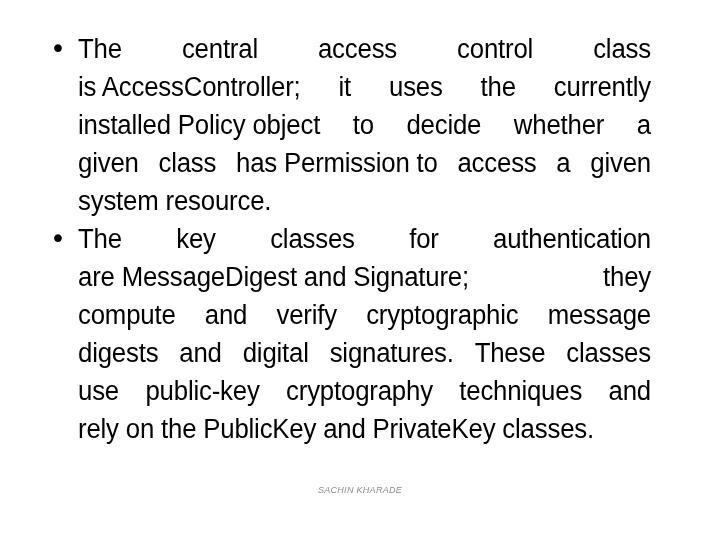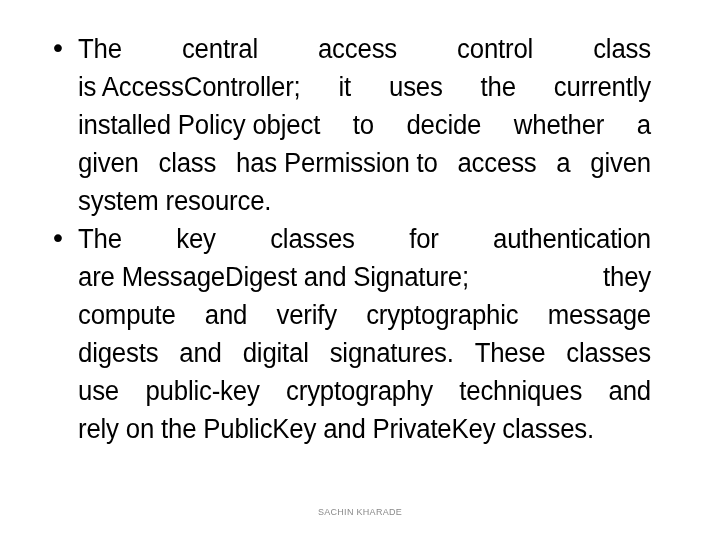--- a/index.html
+++ b/index.html
@@ -75,26 +75,27 @@
   }
 
   .bullet-text .ln.just > span {
     white-space: pre;
   }
 
   .footer-credit {
     position: absolute;
     left: 0;
     right: 0;
-    top: 507px;
+    top: 485px;
     text-align: center;
     font-size: 9px;
     letter-spacing: 0.3px;
     color: #8a8a8a;
     font-family: "Liberation Sans", sans-serif;
+    font-style: italic;
   }
 </style>
 </head>
 <body>
 
 <div class="slide">
 
   <div class="body-block">
 
     <div class="bullet-item">

